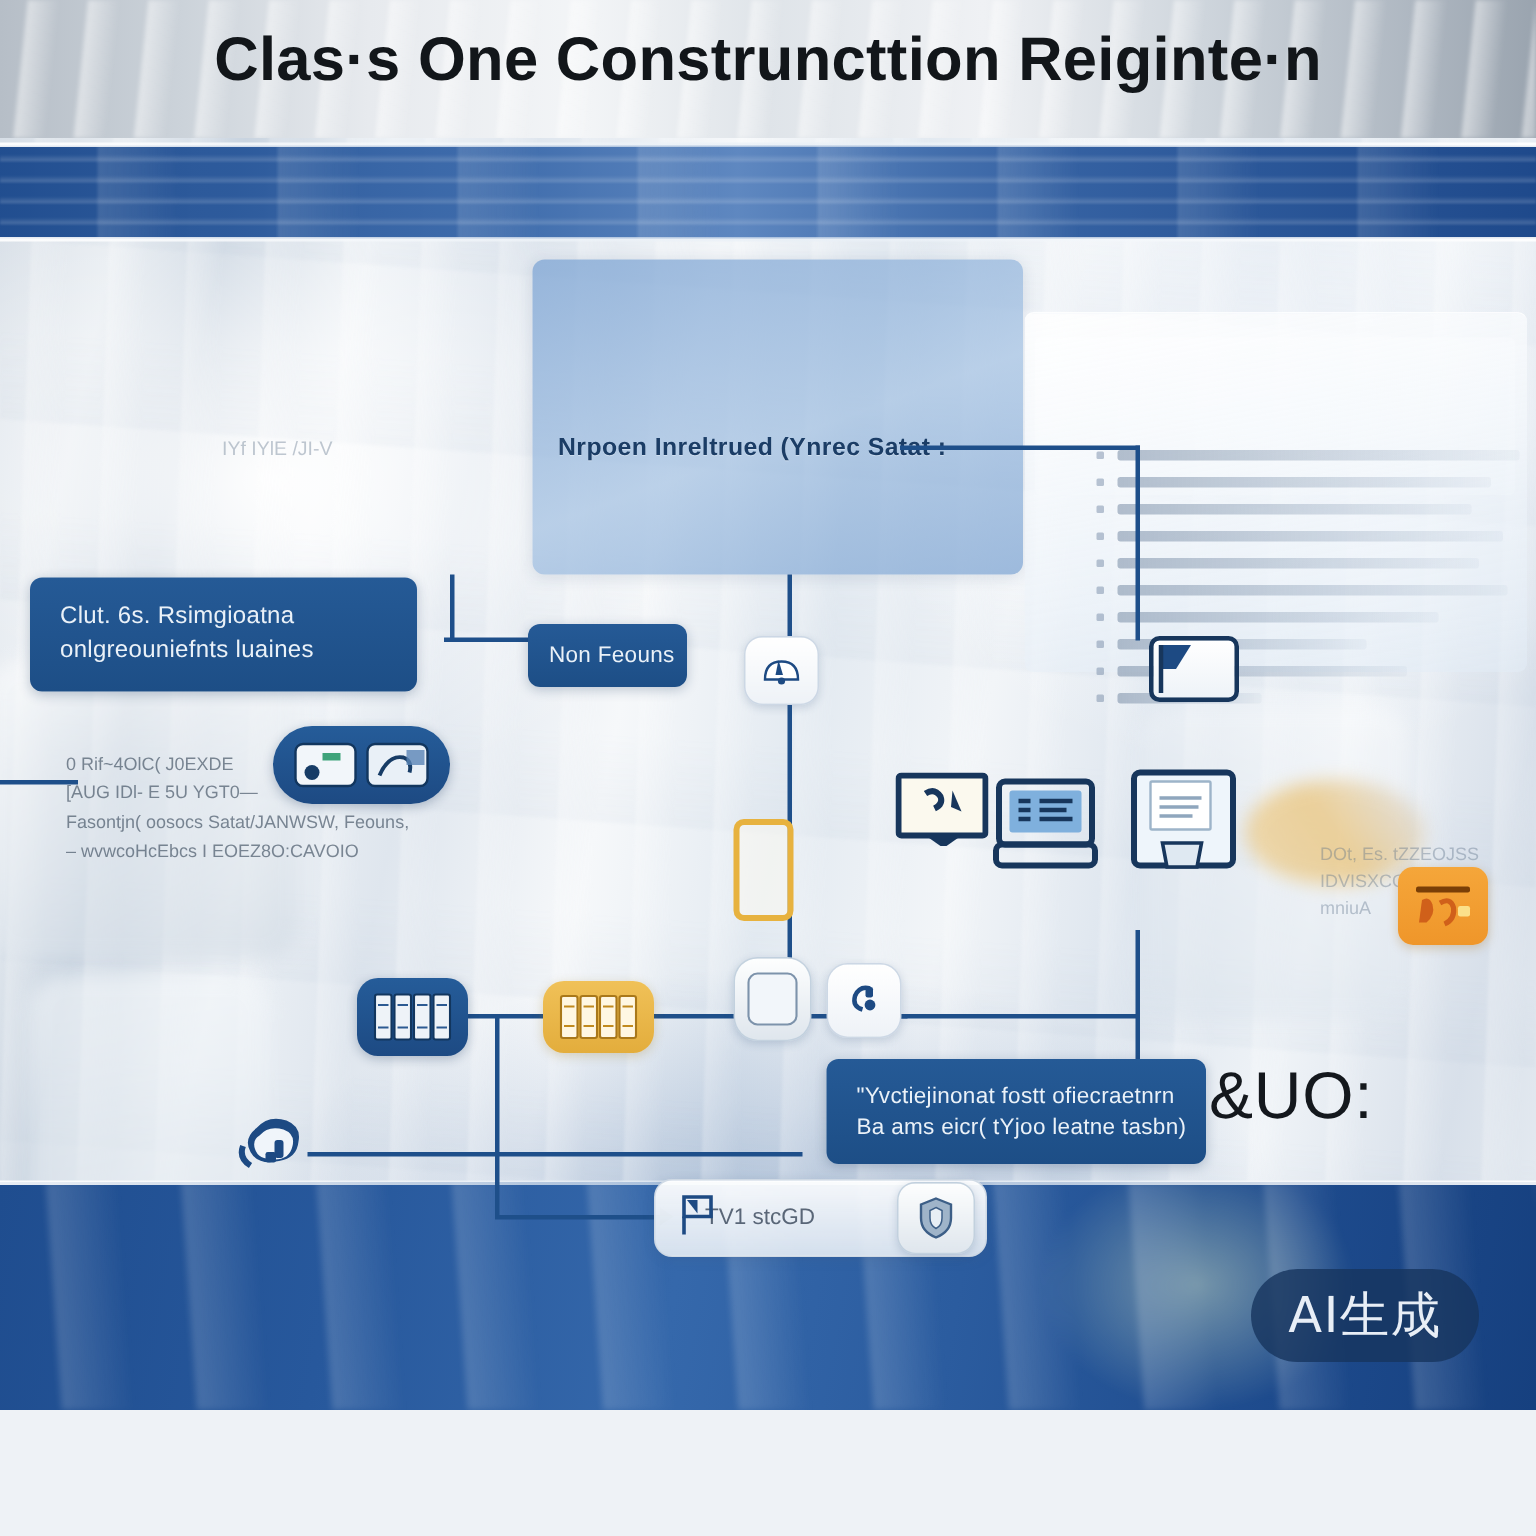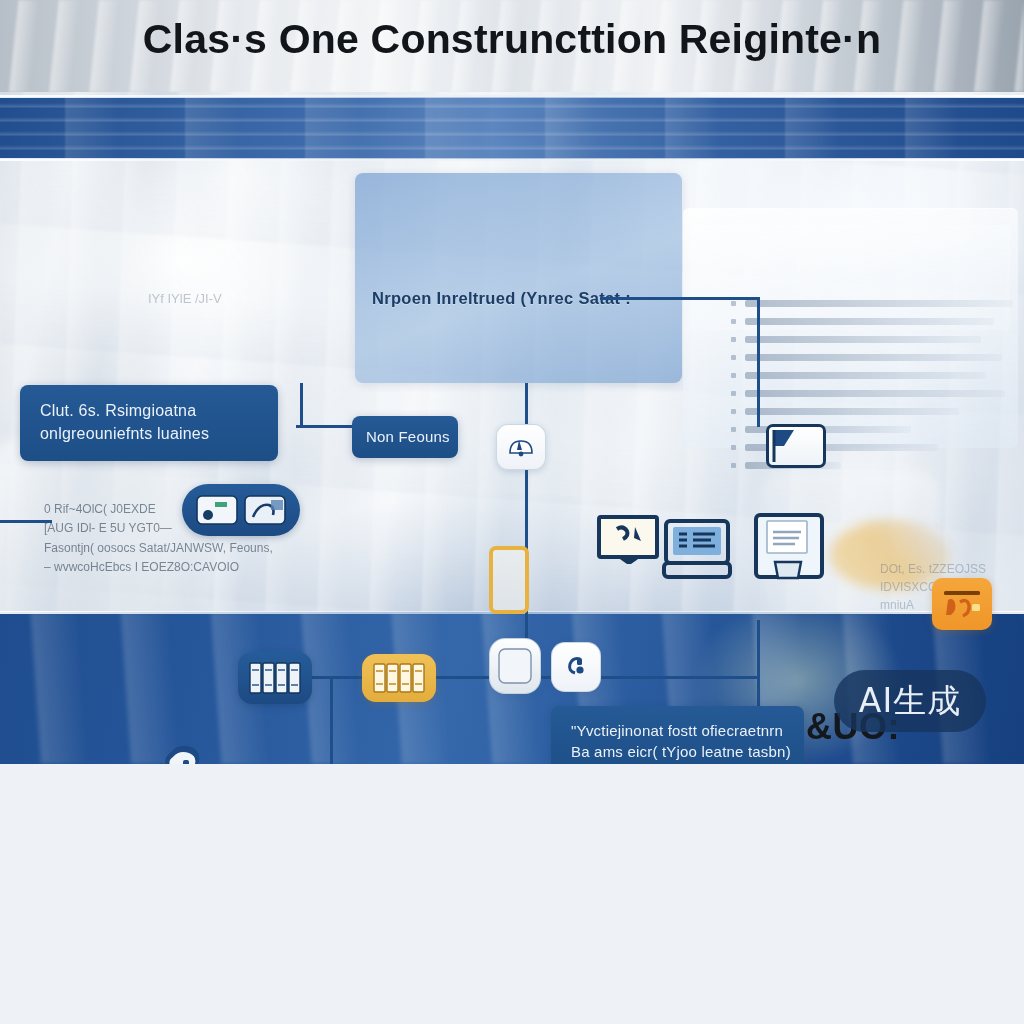--- a/index.html
+++ b/index.html
@@ -5,21 +5,21 @@
   * { box-sizing: border-box; margin: 0; padding: 0; }
   html, body {
     width: 1024px; height: 1024px;
     overflow: hidden;
     font-family: "Liberation Sans", sans-serif;
     background: #eef2f6;
   }
 
   #stage {
     position: relative;
-    width: 1024px; height: 764px;
+    width: 1024px; height: 940px;
     overflow: hidden;
     background:
       linear-gradient(178deg, #e9edf2 0%, #f4f6f9 25%, #ffffff 55%, #eef1f5 100%);
     padding-left: 21px;
   }
 
   
   .bg-photo {
     position: absolute; inset: 0;
     background:
@@ -181,21 +181,21 @@
 
   .callout-left  { left: 20px;  top: 385px; width: 258px; height: 76px; }
   .callout-small { left: 352px; top: 416px; width: 106px; height: 42px;
                    padding: 0 14px; justify-content: center; }
   .callout-small .l1 { font-size: 15px; }
   .callout-right { left: 551px; top: 706px; width: 253px; height: 70px; }
   .callout-right .l1, .callout-right .l2 { font-size: 15px; }
 
   .quo-overlay {
     position: absolute; left: 806px; top: 706px;
-    font-size: 36px; font-weight: 700; color: #14181d;
+    font-size: 44px; font-weight: 400; color: #14181d;
     letter-spacing: .5px;
   }
 
   
   .ghost-text { position: absolute; color: rgba(42,58,78,.58); font-size: 12px;
                 line-height: 1.62; white-space: nowrap; filter: blur(.35px); }
   .ghost-text.faint { color: rgba(90,110,135,.38); }
 
   
   .line { position: absolute; background: #1e4f8a; }

